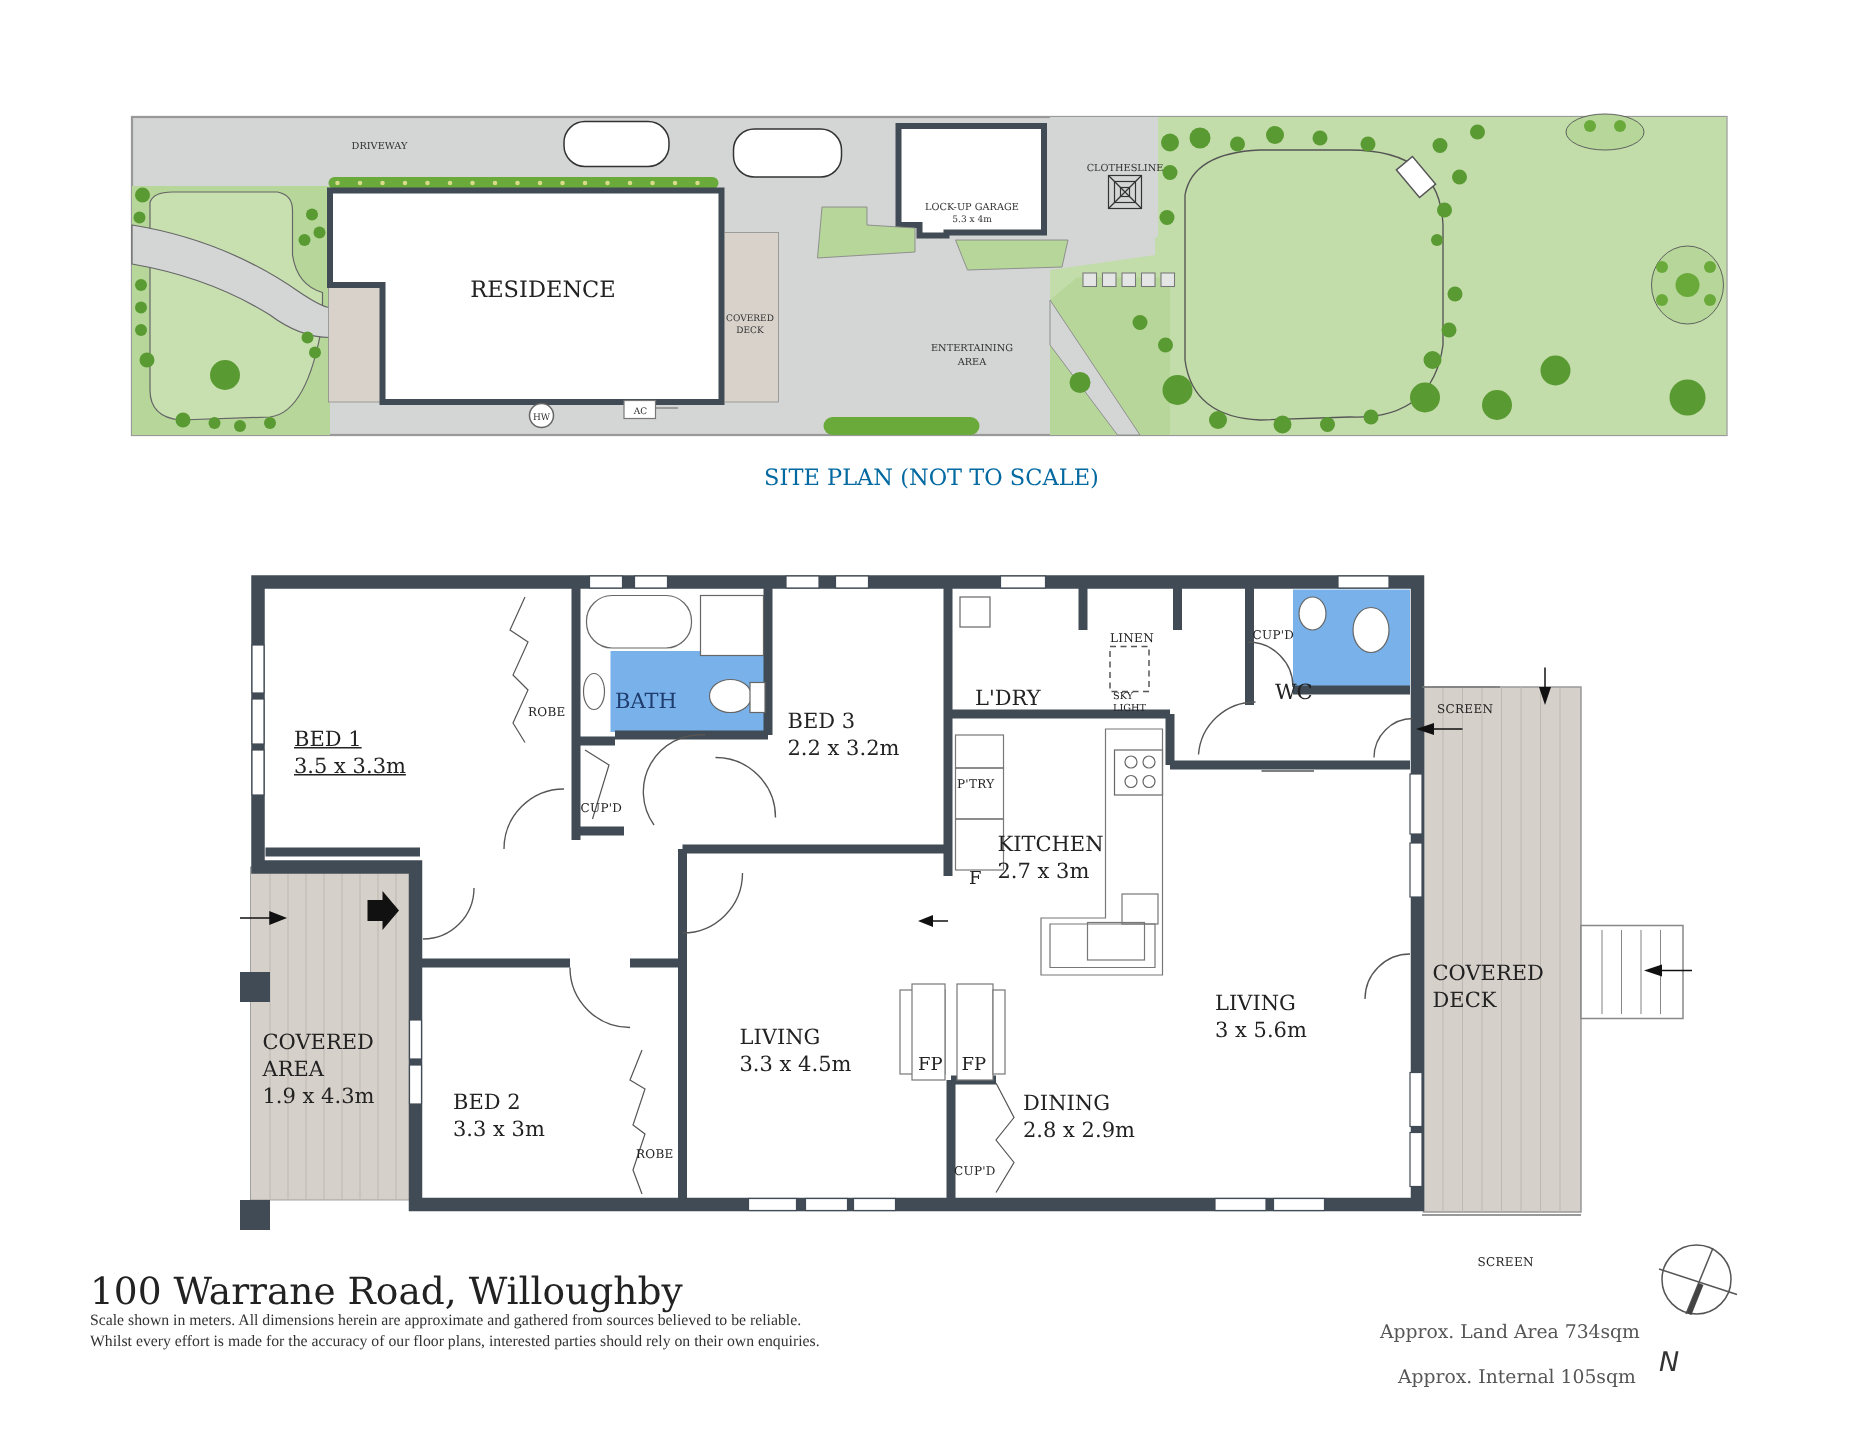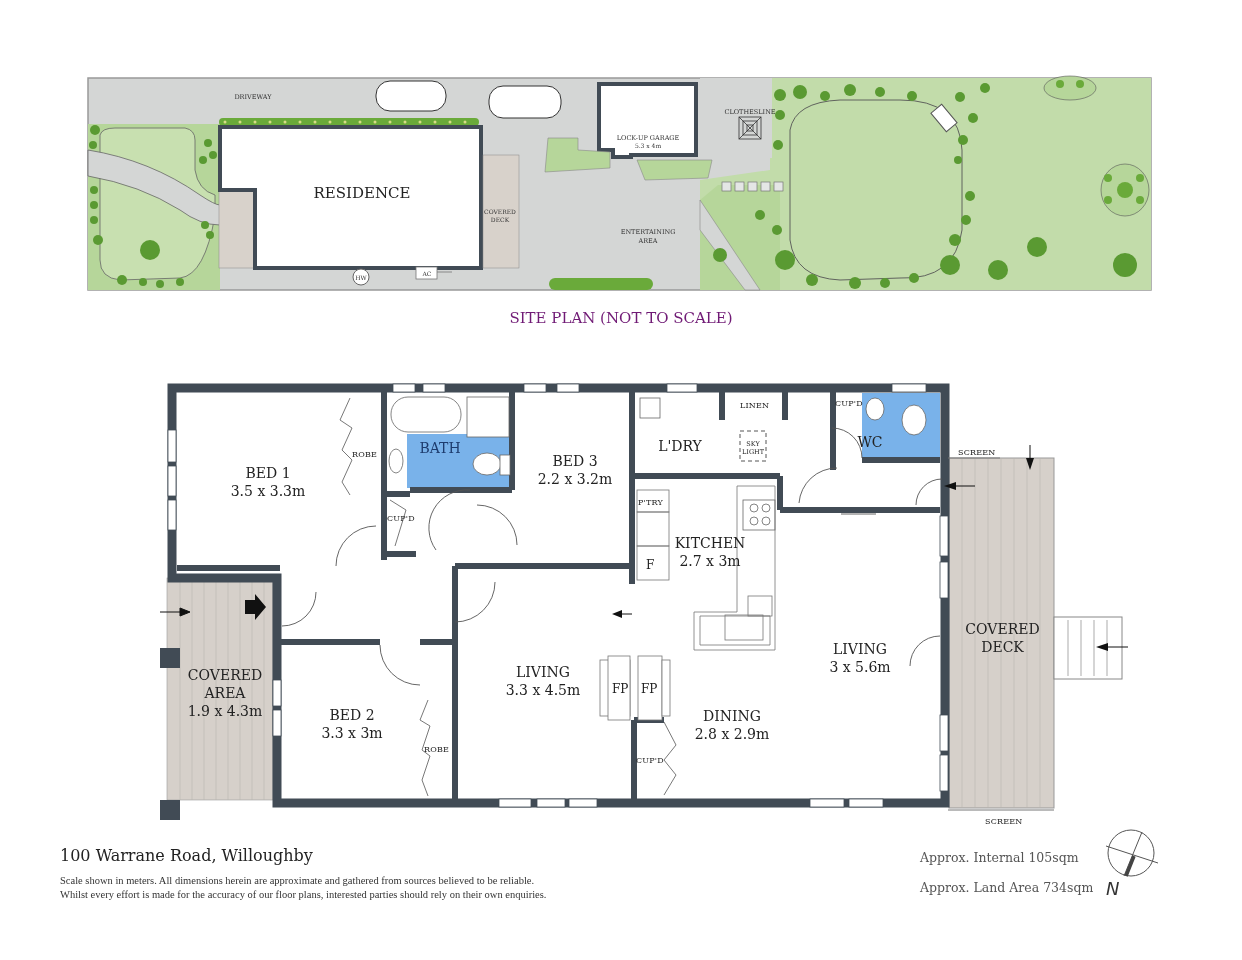--- a/index.html
+++ b/index.html
@@ -1,26 +1,26 @@
 <!DOCTYPE html>
 <html><head>
 <meta charset="utf-8">
 <style>
   html,body{margin:0;padding:0;background:#fff;}
   body{width:1242px;height:960px;position:relative;overflow:hidden;font-family:"DejaVu Serif",serif;color:#222;}
   .abs{position:absolute;}
   svg text{font-family:"DejaVu Serif",serif;}
-  .lbl{position:absolute;text-align:center;font-family:"DejaVu Serif",serif;color:#222;white-space:nowrap;}
+  .lbl{position:absolute;font-family:"DejaVu Serif",serif;color:#222;white-space:nowrap;margin-top:20px;}
   .room-lbl{font-size:14px;line-height:18px;}
   .small-lbl{font-size:8px;letter-spacing:0.2px;}
   .tiny-lbl{font-size:6.5px;}
-  #title{position:absolute;left:60px;top:846px;font-size:16px;font-family:"DejaVu Serif",serif;color:#222;}
+  #title{position:absolute;left:60px;top:846px;font-size:25px;font-family:"DejaVu Serif",serif;color:#222;}
   .disc{position:absolute;left:60px;font-size:10.5px;font-family:"Liberation Serif",serif;color:#333;white-space:nowrap;text-align:right;}
   .area{position:absolute;left:920px;font-size:12.5px;font-family:"DejaVu Serif",serif;color:#555;white-space:nowrap;}
-  #site-caption{position:absolute;left:0;width:1242px;top:309px;text-align:center;font-size:15px;color:#701a75;}
+  #site-caption{position:absolute;left:0;width:1242px;top:309px;text-align:center;font-size:15px;color:#0369a1;}
 </style>
 </head>
 <body>
 
 <div class="abs" style="left:0;top:0;width:1178px;height:300px;">
 <svg width="1242" height="300" viewBox="0 0 1242 300">
 
   <rect x="88" y="78" width="1063" height="212" fill="#d4d6d5" stroke="#999" stroke-width="1.5"></rect>
 
   <g>
@@ -334,21 +334,21 @@
         <line x1="1106" y1="647" x2="1128" y2="647" stroke="#111"></line>
     <path d="M1030 470 L1026 458 L1034 458 Z"></path>
         <line x1="1030" y1="445" x2="1030" y2="460" stroke="#111"></line>
   </g>
 
   <line x1="948" y1="458" x2="1000" y2="458" stroke="#777"></line>
   <line x1="948" y1="810" x2="1054" y2="810" stroke="#777"></line>
 </svg>
 </div>
 
-<div class="lbl room-lbl" style="left:208px;top:464px;width:120px;">
+<div class="lbl room-lbl" style="left:196px;top:464px;width:120px;text-decoration:underline;">
   <div>BED 1</div>
   <div>3.5 x 3.3m</div>
 </div>
 <div class="lbl room-lbl" style="left:410px;top:439px;width:60px;color:#1e3c6e;">BATH</div>
 <div class="lbl room-lbl" style="left:525px;top:452px;width:100px;">
   <div>BED 3</div>
   <div>2.2  x 3.2m</div>
 </div>
 <div class="lbl room-lbl" style="left:650px;top:437px;width:60px;">L'DRY</div>
 <div class="lbl room-lbl" style="left:850px;top:433px;width:40px;">WC</div>
@@ -395,21 +395,21 @@
 <div class="lbl room-lbl" style="left:612px;top:680px;font-size:12px;">FP</div>
 <div class="lbl room-lbl" style="left:641px;top:680px;font-size:12px;">FP</div>
 <div class="lbl small-lbl" style="left:424px;top:745px;">ROBE</div>
 <div class="lbl small-lbl" style="left:636px;top:756px;">CUP'D</div>
 <div class="lbl small-lbl" style="left:958px;top:448px;">SCREEN</div>
 <div class="lbl small-lbl" style="left:985px;top:817px;">SCREEN</div>
 
 <div id="title">100 Warrane Road, Willoughby</div>
 <div class="disc" style="top:875px;">Scale shown in meters.  All dimensions herein are approximate and gathered from sources believed to be  reliable.</div>
 <div class="disc" style="top:889px;">Whilst every effort is made for the accuracy of our floor plans, interested parties should rely on their own enquiries.</div>
-<div class="area" style="top:850px;">Approx. Internal 105sqm</div>
+<div class="area" style="top:910px;margin-left:12px;">Approx. Internal 105sqm</div>
 <div class="area" style="top:880px;">Approx. Land Area 734sqm</div>
 
 <div class="abs" style="left:1102px;top:828px;width:60px;height:72px;">
   <svg width="60" height="72" viewBox="0 0 60 72">
     <circle cx="29" cy="25" r="23" fill="none" stroke="#555" stroke-width="1"></circle>
     <line x1="4" y1="18" x2="56" y2="35" stroke="#555" stroke-width="1"></line>
     <line x1="40" y1="4" x2="22" y2="48" stroke="#555" stroke-width="1"></line>
     <line x1="32" y1="28" x2="24" y2="48" stroke="#444" stroke-width="3.5"></line>
   </svg>
   <div class="lbl" style="left:4px;top:50px;font-size:18px;font-style:italic;font-family:'DejaVu Sans',sans-serif;color:#333;">N</div>

